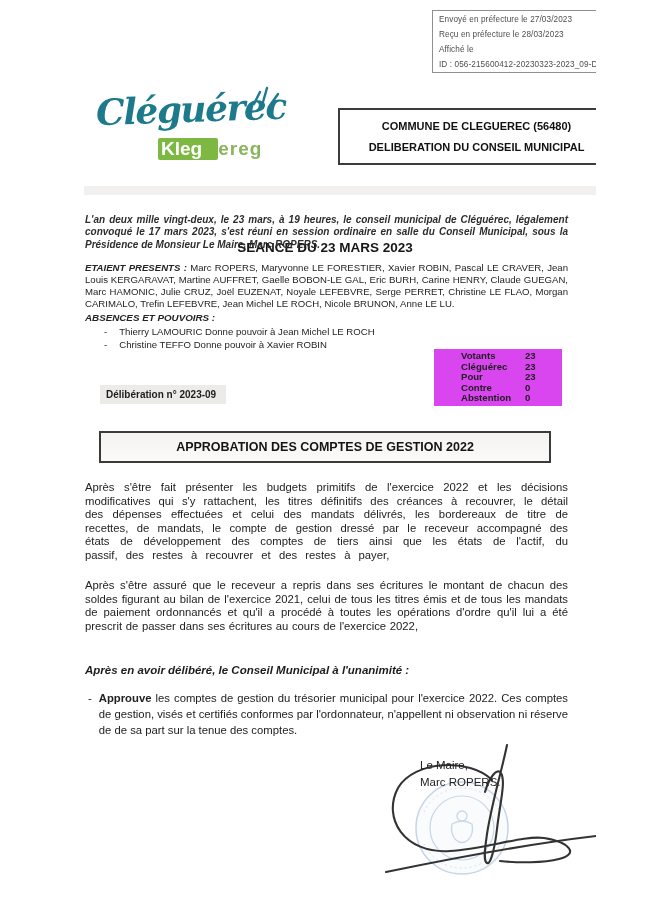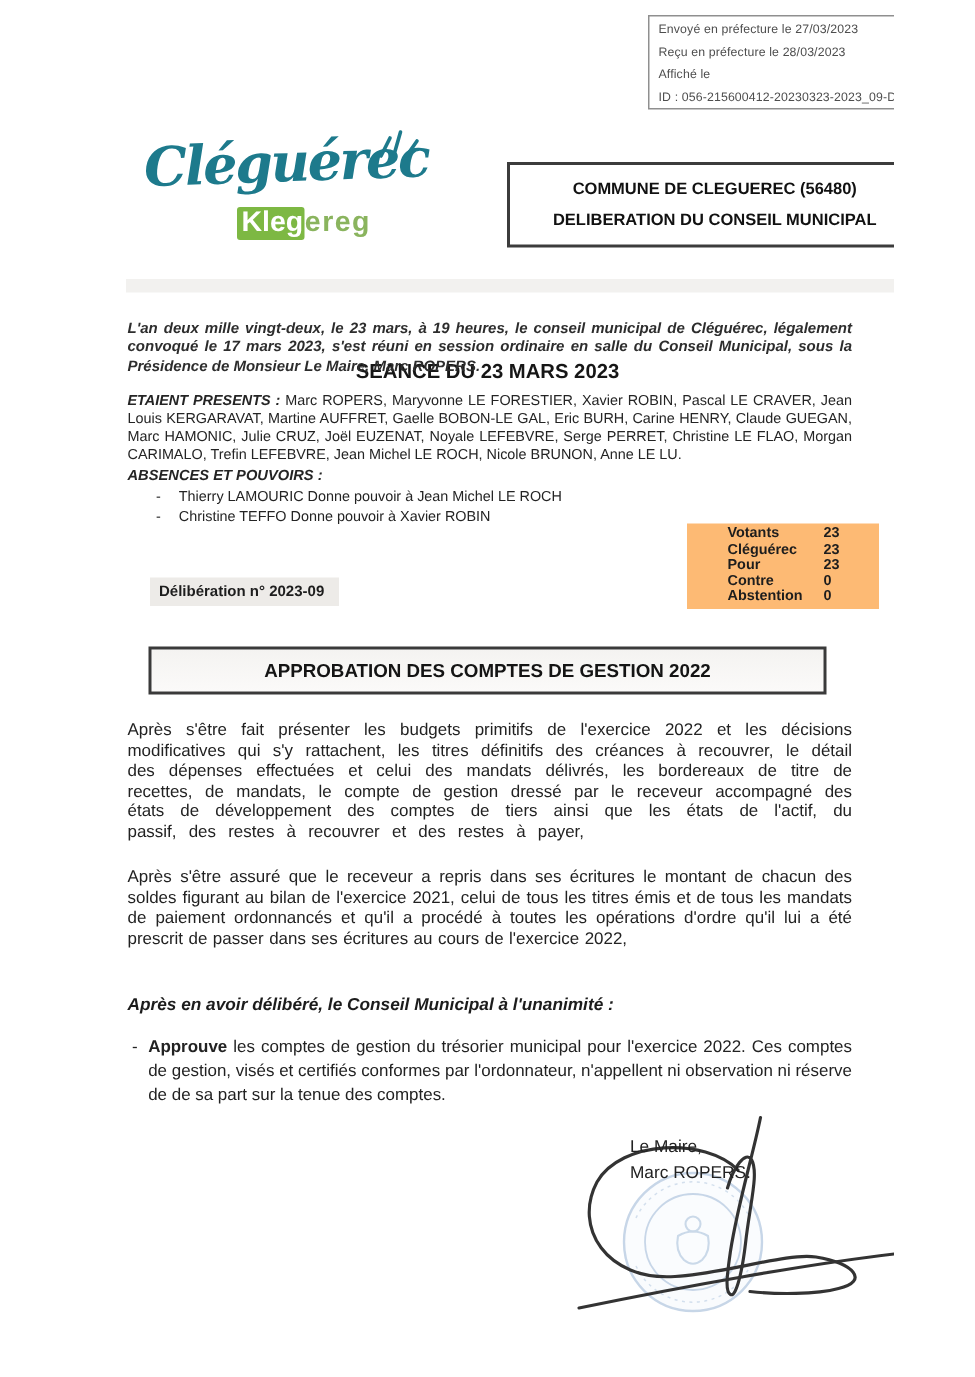--- a/index.html
+++ b/index.html
@@ -18,21 +18,21 @@
   }
 
   
   .logo { position:absolute; left:96px; top:88px; width:180px; height:85px; }
   .logo-name {
     font-family:"DejaVu Serif", serif; font-style:italic; font-weight:bold;
     font-size:36px; color:#1d7a8c; letter-spacing:-1.5px; transform:rotate(-2deg);
     white-space:nowrap;
   }
   .logo-sub { position:absolute; left:62px; top:50px; font-size:19px; font-weight:bold; white-space:nowrap; }
-  .logo-sub .hl { background:#7db843; color:#ffffff; padding:0 1px 1px 3px; border-radius:2px; }
+  .logo-sub .hl { background:#7db843; color:#ffffff; padding:0 16px 1px 3px; border-radius:2px; }
   .logo-sub .rest { color:#8ab45e; letter-spacing:1px; }
   .logo-rays { position:absolute; left:152px; top:-6px; }
 
   
   .header-box {
     position:absolute; left:338px; top:108px; width:277px; height:57px;
     border:2px solid #3c3c3c; background:#fff;
     display:flex; flex-direction:column; justify-content:space-evenly; align-items:center;
     font-weight:bold; font-size:11px; text-align:center; color:#111;
   }
@@ -56,22 +56,22 @@
   .bi { font-weight:bold; font-style:italic; }
 
   .absences-label { position:absolute; left:85px; top:312px; font-size:9.8px; color:#242424; }
   .absence-list { position:absolute; left:104px; top:325px; font-size:9.6px; color:#242424; }
   .absence-item { display:flex; gap:12px; line-height:13px; }
 
   .secretary { position:absolute; left:85px; top:349px; font-size:9.8px; color:#242424; }
 
   
   .votes {
-    position:absolute; left:458px; top:349px; width:128px; height:57px;
-    background:#fdba74; padding:2px 6px 2px 27px;
+    position:absolute; left:434px; top:349px; width:128px; height:57px;
+    background:#d946ef; padding:2px 6px 2px 27px;
   }
   .vote-row { display:flex; font-weight:bold; font-size:9.6px; line-height:10.6px; color:#1d1d1d; }
   .vote-label { width:64px; }
   .vote-value { width:24px; text-align:left; }
 
   .delib-num {
     position:absolute; left:100px; top:385px; background:#edebe8;
     padding:4px 10px 4px 6px; font-weight:bold; font-size:10px; color:#1d1d1d;
   }
 

